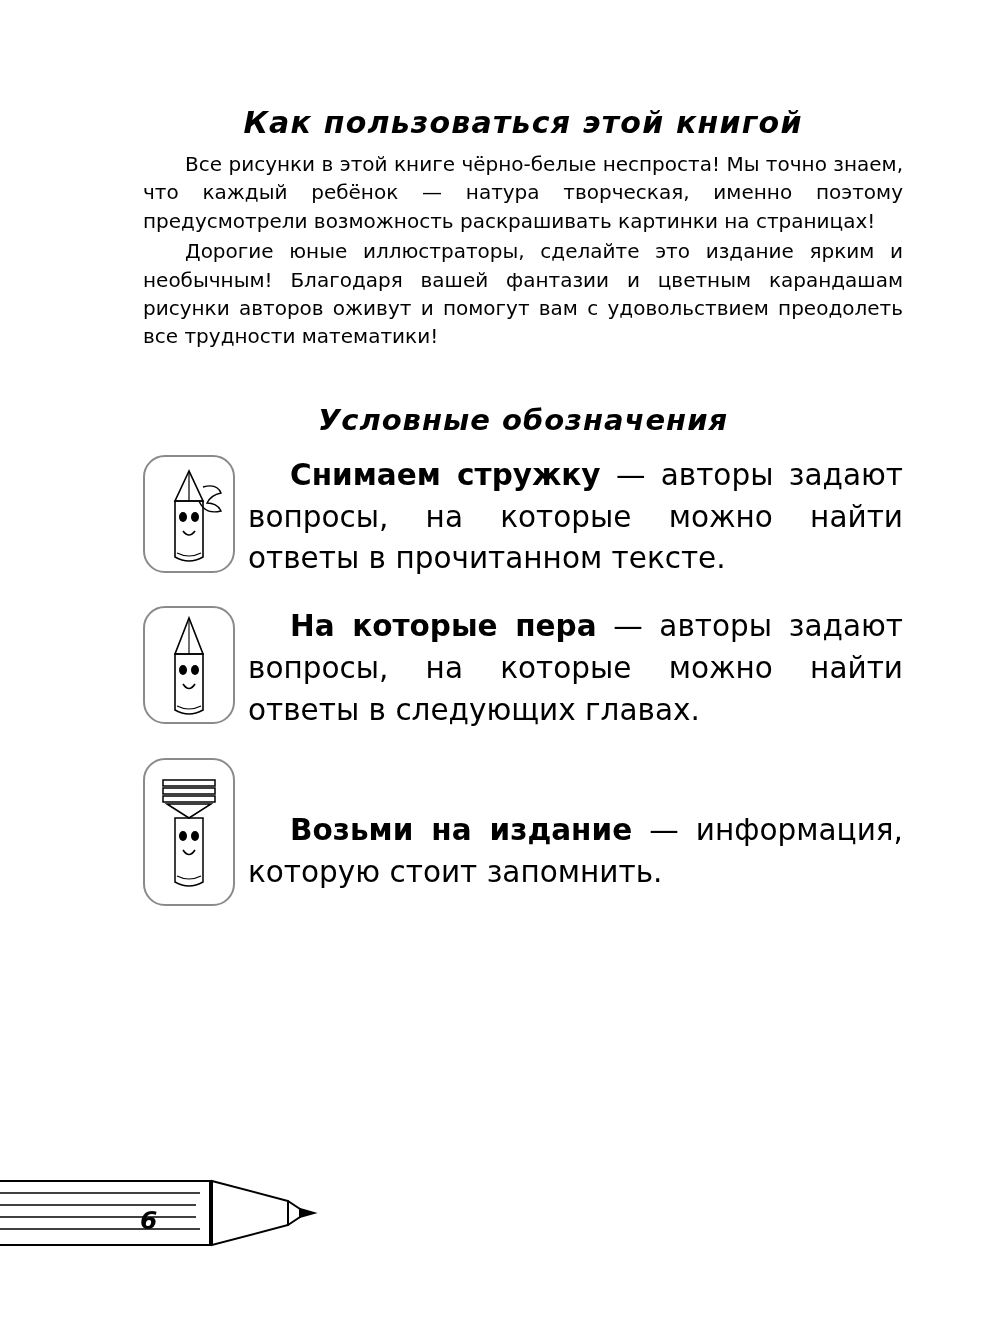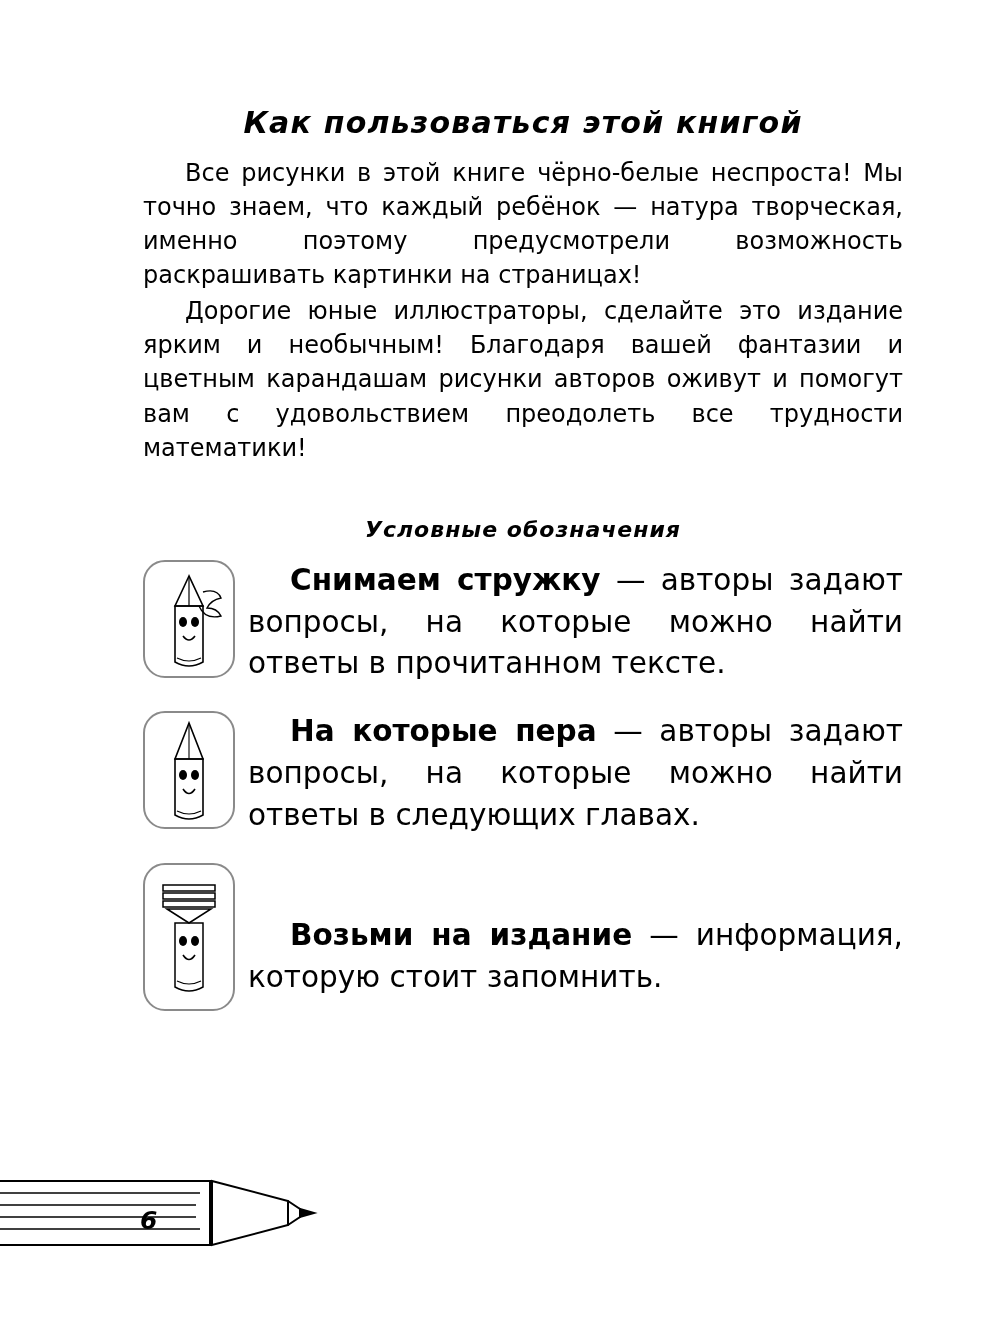--- a/index.html
+++ b/index.html
@@ -28,42 +28,42 @@
     top: 105px;
     width: 760px;
   }
 
   h1.chapter-title {
     font-family: "DejaVu Sans", sans-serif;
     font-weight: bold;
     font-size: 30px;
     letter-spacing: 1.2px;
     text-align: center;
-    margin: 0 0 16px 0;
+    margin: 0 0 10px 0;
     font-style: italic;
   }
 
   p.body-par {
-    font-size: 24px;
+    font-size: 20px;
     line-height: 1.42;
     text-align: justify;
     text-justify: inter-word;
     margin: 4px 0 0 0;
     text-indent: 42px;
     hyphens: manual;
   }
   p.body-par + p.body-par {
     margin-top: 2px;
   }
 
   h2.section-title {
     font-family: "DejaVu Sans", sans-serif;
     font-weight: bold;
     font-style: italic;
-    font-size: 22px;
+    font-size: 29px;
     letter-spacing: 1px;
     text-align: center;
     margin: 52px 0 18px 0;
   }
 
   .legend-list {
     margin-top: 6px;
   }
 
   .legend-item {

